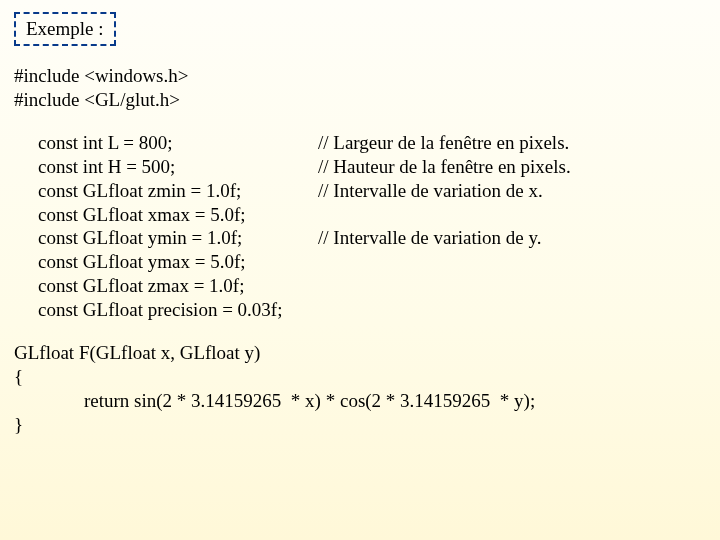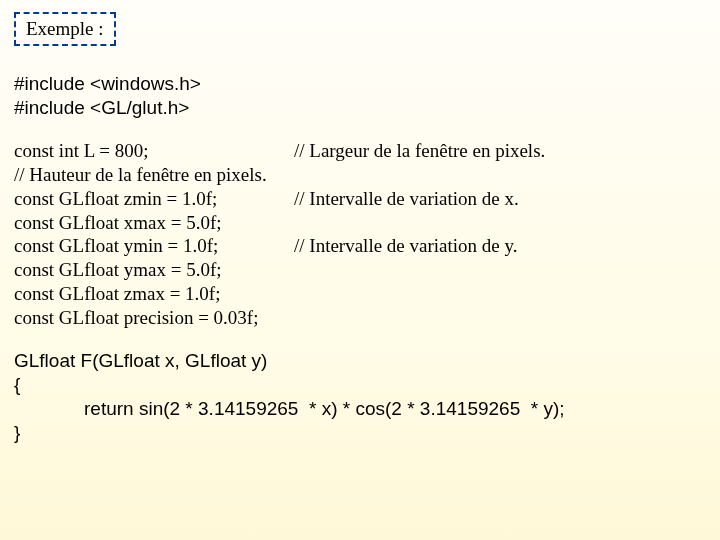--- a/index.html
+++ b/index.html
@@ -14,29 +14,30 @@
     line-height: 1.25;
   }
   .page {
     padding: 12px 14px;
     box-sizing: border-box;
   }
   .example-box {
     display: inline-block;
     border: 2px dashed #083a8a;
     padding: 3px 10px;
-    margin-bottom: 26px;
+    margin-bottom: 18px;
     color: #000;
   }
   .code-block {
     white-space: pre;
-    font-family: Liberation Sans, sans-serif;
+    font-family: Liberation Serif, serif;
   }
   .row {
     display: flex;
+    margin-left: 24px;
   }
   .left-col {
     width: 280px;
     white-space: pre;
   }
   .right-col {
     white-space: pre;
   }
   .indent {
     padding-left: 70px;
@@ -60,20 +61,21 @@
   </div>
 
   <div class="gap"></div>
 
   <div>
     <div class="row">
       <div class="left-col">const int L = 800;</div>
       <div class="right-col">// Largeur de la fenêtre en pixels.</div>
     </div>
     <div class="row">
+      <div class="left-col">const int H = 500;</div>
       <div class="right-col">// Hauteur de la fenêtre en pixels.</div>
     </div>
     <div class="row">
       <div class="left-col">const GLfloat zmin = 1.0f;</div>
       <div class="right-col">// Intervalle de variation de x.</div>
     </div>
     <div class="row">
       <div class="left-col">const GLfloat xmax = 5.0f;</div>
       <div class="right-col"></div>
     </div>

